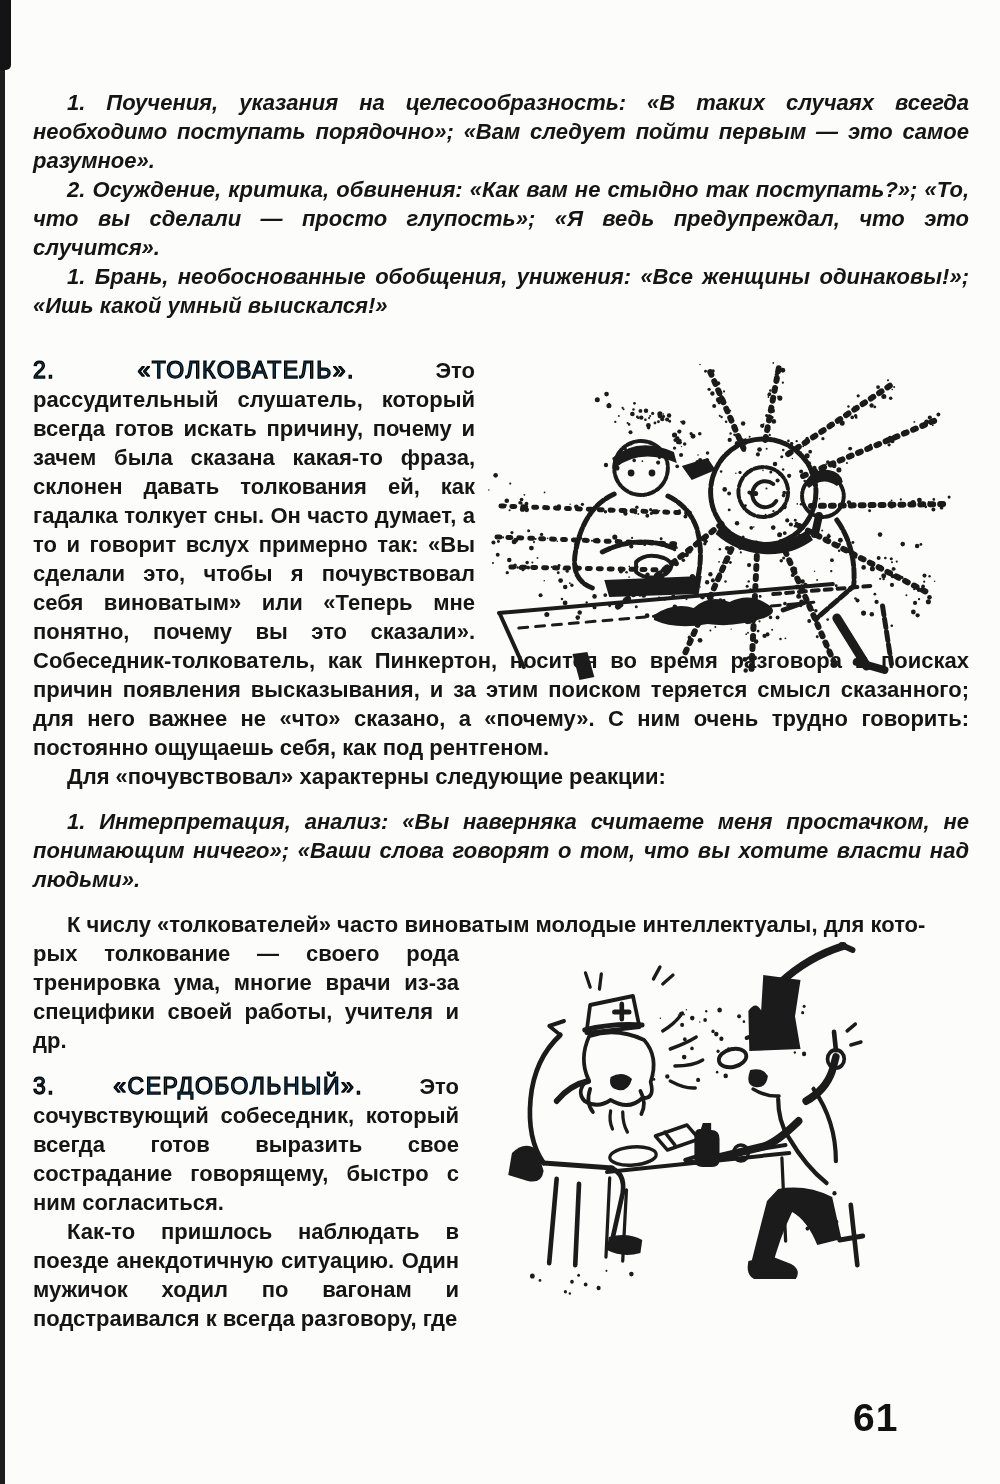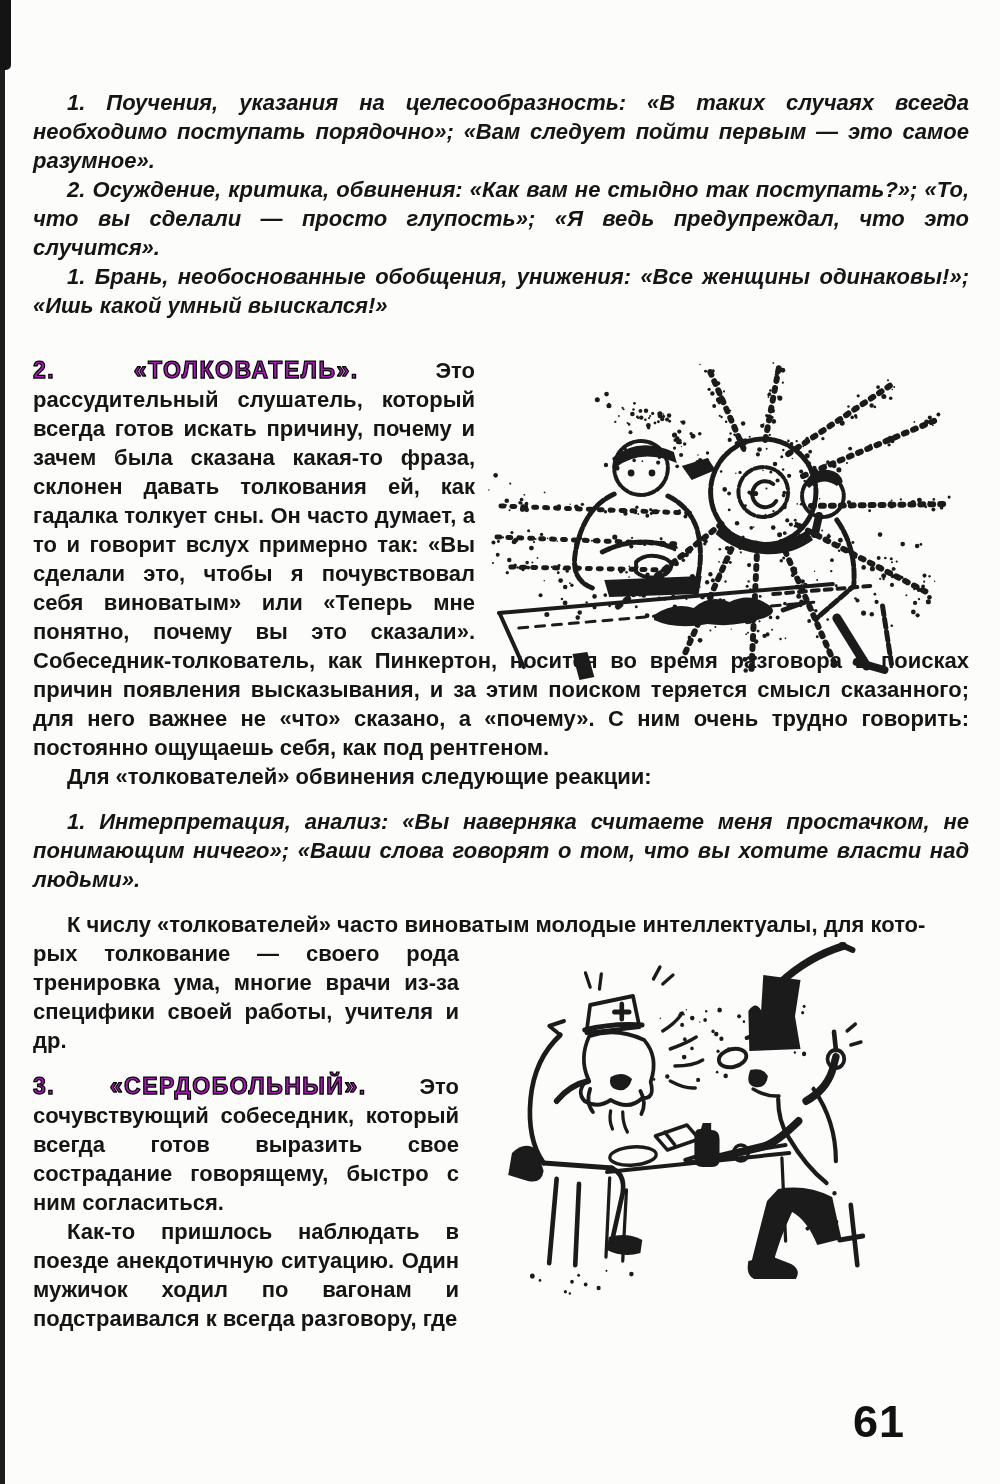--- a/index.html
+++ b/index.html
@@ -13,32 +13,32 @@
   .scan-edge-corner{position:absolute;left:0;top:0;width:11px;height:70px;background:#141414;border-radius:0 0 5px 0;}
   .content{position:absolute;left:33px;top:0;width:936px;}
   p{margin:0;}
   .body-text{font-size:22px;line-height:29px;font-weight:700;text-align:justify;}
   .italic-block{font-style:italic;}
   .indent{text-indent:34px;}
   .quotes-top{padding-top:88px;}
   .para-otsen{margin-top:30px;}
   .sec2{margin-top:36px;}
   .sec-heading{
-    font-style:normal;font-weight:700;font-size:23px;letter-spacing:1.5px;
-    -webkit-text-stroke:1.25px #000;color:#a21caf;white-space:nowrap;margin-top:40px;
+    font-style:normal;font-weight:400;font-size:23px;letter-spacing:1.5px;
+    -webkit-text-stroke:1.25px #000;color:#0c4a6e;white-space:nowrap;margin-top:40px;
   }
   .quote2{margin-top:16px;}
   .followup-line{margin-top:16px;}
   .sec3-heading-para{margin-top:17px;}
   .illus{float:right;position:relative;}
   .illus1{width:482px;height:288px;margin-left:12px;}
   .illus2{width:498px;height:380px;margin-left:12px;}
   .illus svg{display:block;overflow:visible;}
   .page-number{
-    position:absolute;left:853px;top:1396px;font-size:45px;font-weight:700;
+    position:absolute;left:853px;top:1396px;font-size:39px;font-weight:700;
     color:#111;letter-spacing:1px;
   }
   svg *{vector-effect:none;}
   .ln{stroke:#1b1b1b;fill:none;stroke-linecap:round;stroke-linejoin:round;}
   .fl{fill:#1b1b1b;stroke:none;}
 </style>
 </head>
 <body>
 
 <div class="page">
@@ -665,21 +665,21 @@
               <circle cx="10.8" cy="198.8" r="1.99"></circle>
               <circle cx="40.4" cy="206.6" r="1.79"></circle>
               <circle cx="19.9" cy="144.8" r="2.31"></circle>
               <circle cx="22.4" cy="204.0" r="2.28"></circle>
               <circle cx="41.9" cy="174.8" r="1.52"></circle>
             </g>
           </svg>
       </div>
 
       <p class="body-text"><span class="sec-heading">2. «ТОЛКОВАТЕЛЬ».</span> <span>Это рассудительный слушатель, который всегда готов искать причину, почему и зачем была сказана какая-то фраза, склонен давать толкования ей, как гадалка толкует сны. Он часто думает, а то и говорит вслух примерно так: «Вы сделали это, чтобы я почувствовал себя виноватым» или «Теперь мне понятно, почему вы это сказали». Собеседник-толкователь, как Пинкертон, носится во время разговора в поисках причин появления высказывания, и за этим поиском теряется смысл сказанного; для него важнее не «что» сказано, а «почему». С ним очень трудно говорить: постоянно ощущаешь себя, как под рентгеном.</span></p>
-      <p class="body-text indent">Для «толкователей» обвинения следующие реакции:</p>
+      <p class="body-text indent">Для «почувствовал» характерны следующие реакции:</p>
     </div>
 
     <div class="quote2 body-text italic-block">
       <p class="indent">1. Интерпретация, анализ: «Вы наверняка считаете меня простачком, не понимающим ничего»; «Ваши слова говорят о том, что вы хотите власти над людьми».</p>
     </div>
 
     <p class="followup-line body-text indent">К числу «толкователей» часто виноватым молодые интеллектуалы, для кото-</p>
 
     <div class="sec3">
       <div class="illus illus2" aria-label="cartoon: crying man in nurse cap at table with man with axe in head raising finger">

